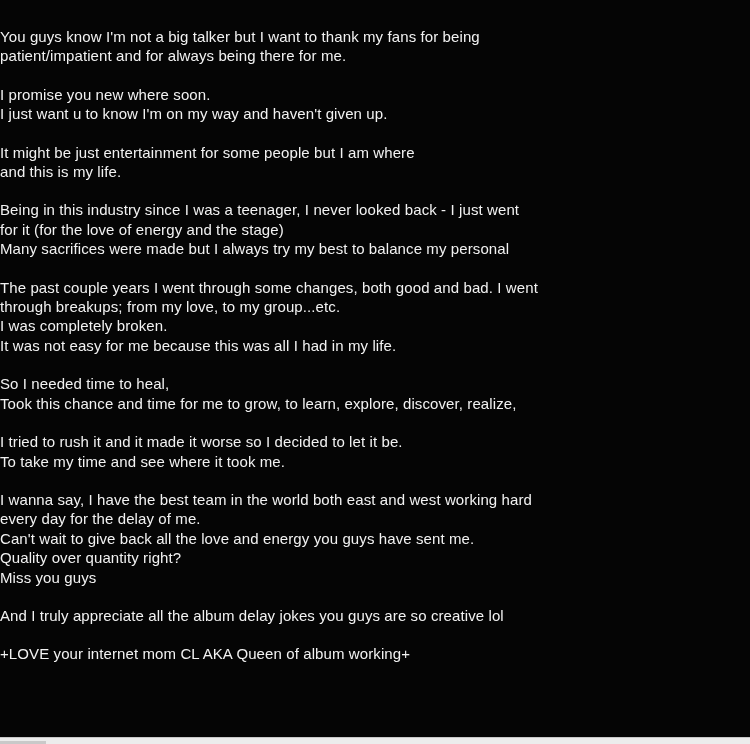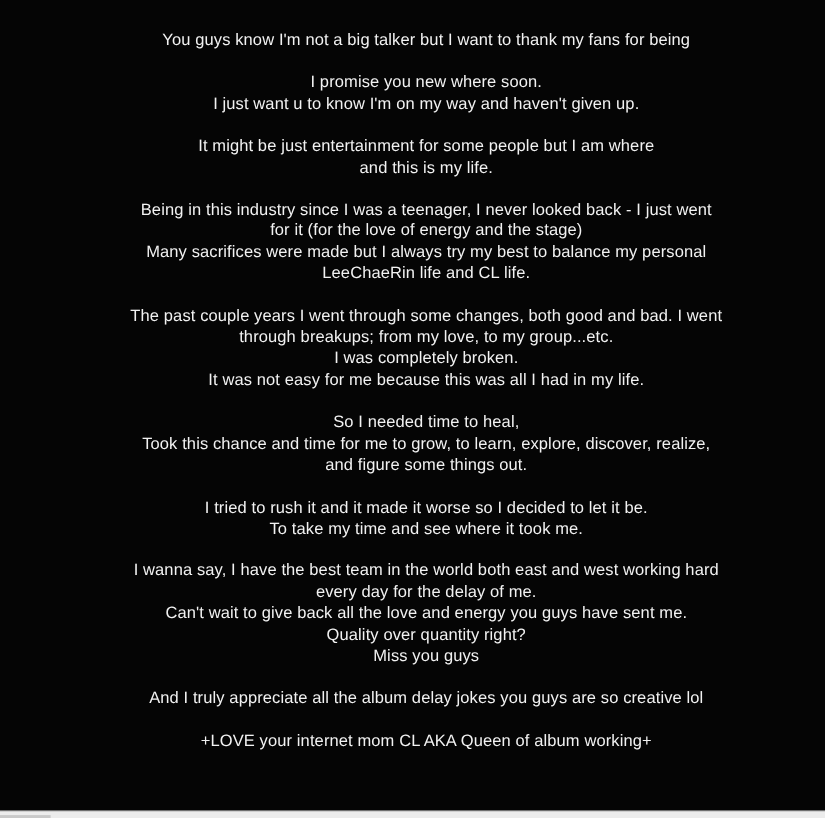--- a/index.html
+++ b/index.html
@@ -12,28 +12,27 @@
     width: 750px;
     height: 744px;
     background: #050505;
     overflow: hidden;
   }
   .text-block {
     position: absolute;
     top: 27px;
     left: 0;
     right: 0;
-    text-align: center;
+    text-align: left;
     font-family: "Liberation Sans", sans-serif;
     font-size: 15px;
     line-height: 19.4px;
     font-weight: 400;
     color: #f2f2f2;
     letter-spacing: 0.1px;
-    padding-left: 25px;
   }
   .para {
     margin: 0 0 19px 0;
   }
   .para:last-child {
     margin-bottom: 0;
   }
   .line {
     white-space: pre;
   }
@@ -57,50 +56,49 @@
 </style>
 </head>
 <body>
 
 <div class="canvas">
 
   <div class="text-block">
 
     <div class="para">
       <div class="line">You guys know I'm not a big talker but I want to thank my fans for being</div>
+      <div class="line">patient/impatient and for always being there for me.</div>
     </div>
 
     <div class="para">
       <div class="line">I promise you new where soon.</div>
       <div class="line">I just want u to know I'm on my way and haven't given up.</div>
     </div>
 
     <div class="para">
       <div class="line">It might be just entertainment for some people but I am where</div>
       <div class="line">and this is my life.</div>
     </div>
 
     <div class="para">
       <div class="line">Being in this industry since I was a teenager, I never looked back - I just went</div>
       <div class="line">for it (for the love of energy and the stage)</div>
       <div class="line">Many sacrifices were made but I always try my best to balance my personal</div>
-      <div class="line">LeeChaeRin life and CL life.</div>
     </div>
 
     <div class="para">
       <div class="line">The past couple years I went through some changes, both good and bad. I went</div>
       <div class="line">through breakups; from my love, to my group...etc.</div>
       <div class="line">I was completely broken.</div>
       <div class="line">It was not easy for me because this was all I had in my life.</div>
     </div>
 
     <div class="para">
       <div class="line">So I needed time to heal,</div>
       <div class="line">Took this chance and time for me to grow, to learn, explore, discover, realize,</div>
-      <div class="line">and figure some things out.</div>
     </div>
 
     <div class="para">
       <div class="line">I tried to rush it and it made it worse so I decided to let it be.</div>
       <div class="line">To take my time and see where it took me.</div>
     </div>
 
     <div class="para">
       <div class="line">I wanna say, I have the best team in the world both east and west working hard</div>
       <div class="line">every day for the delay of me.</div>

